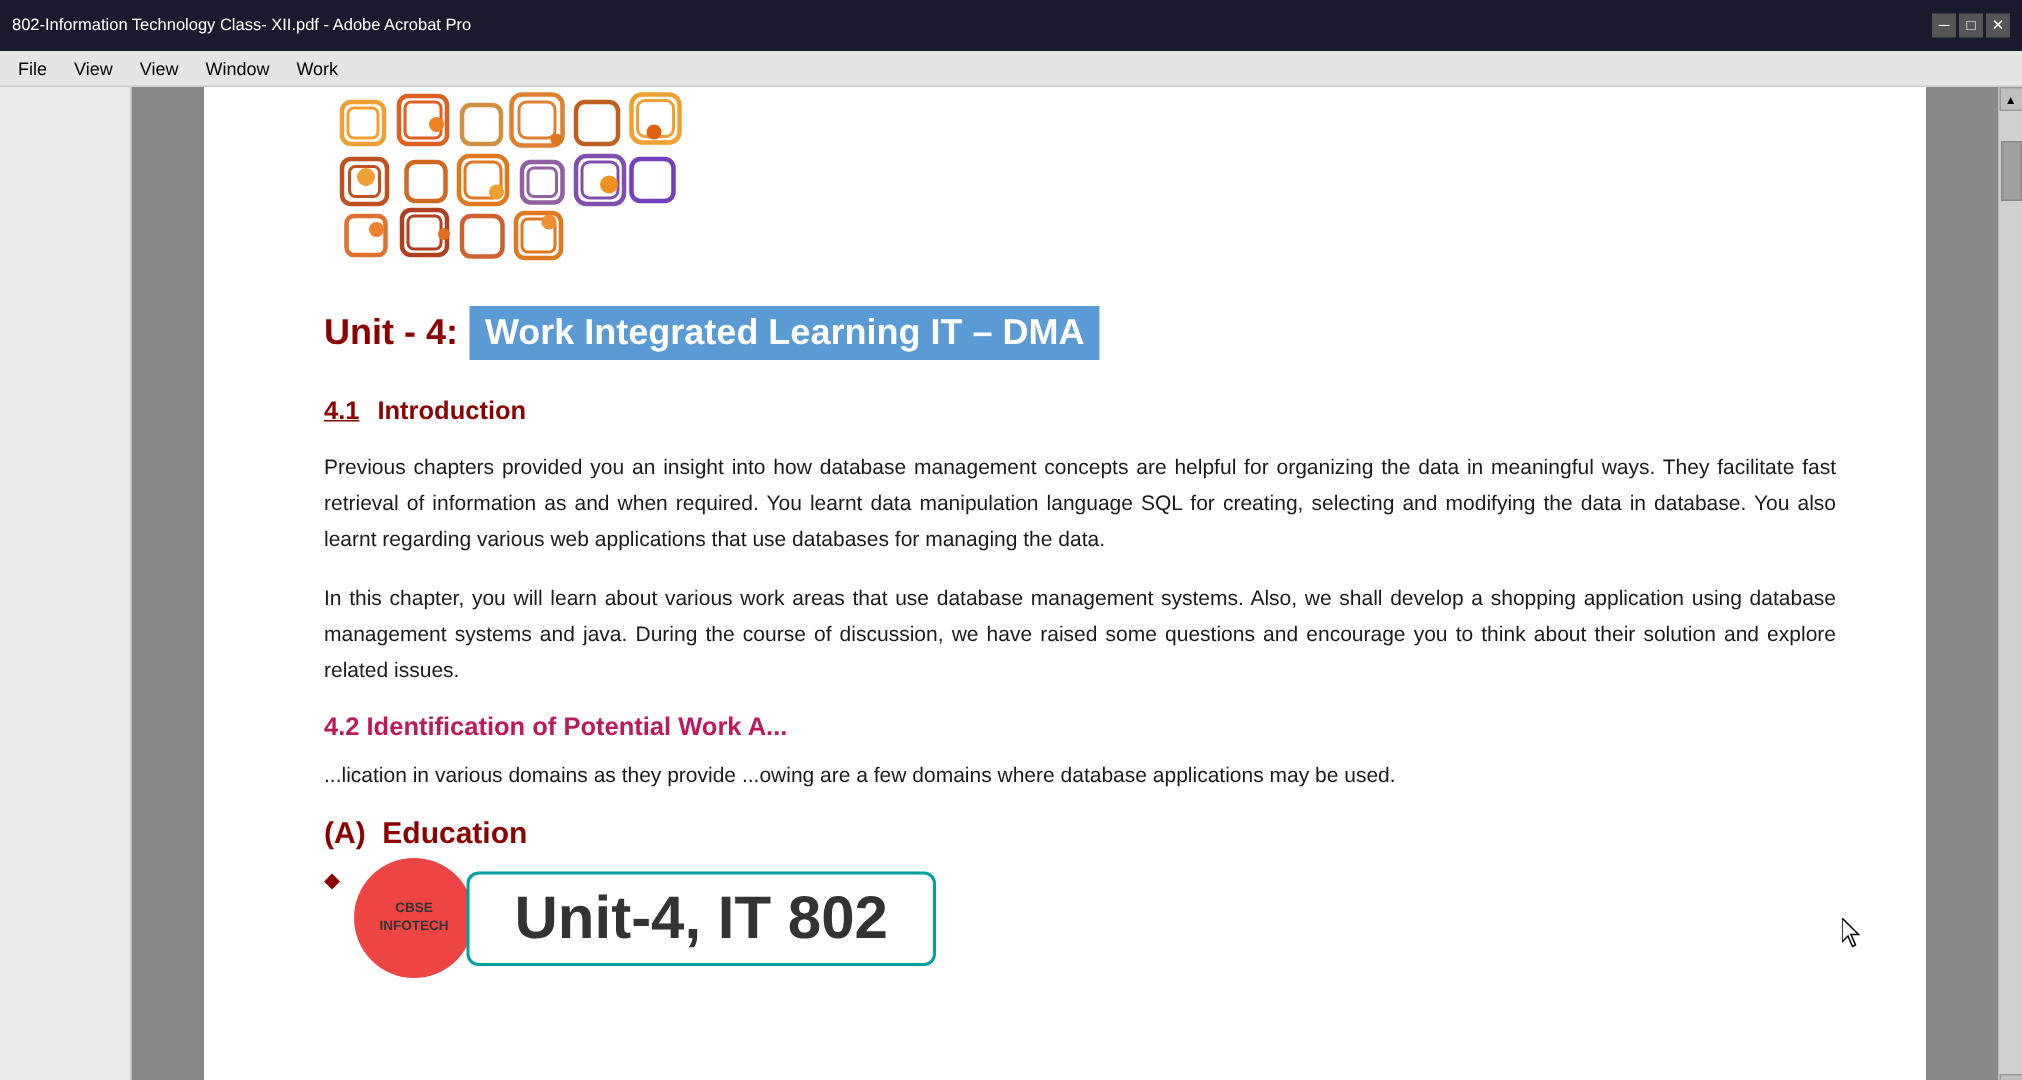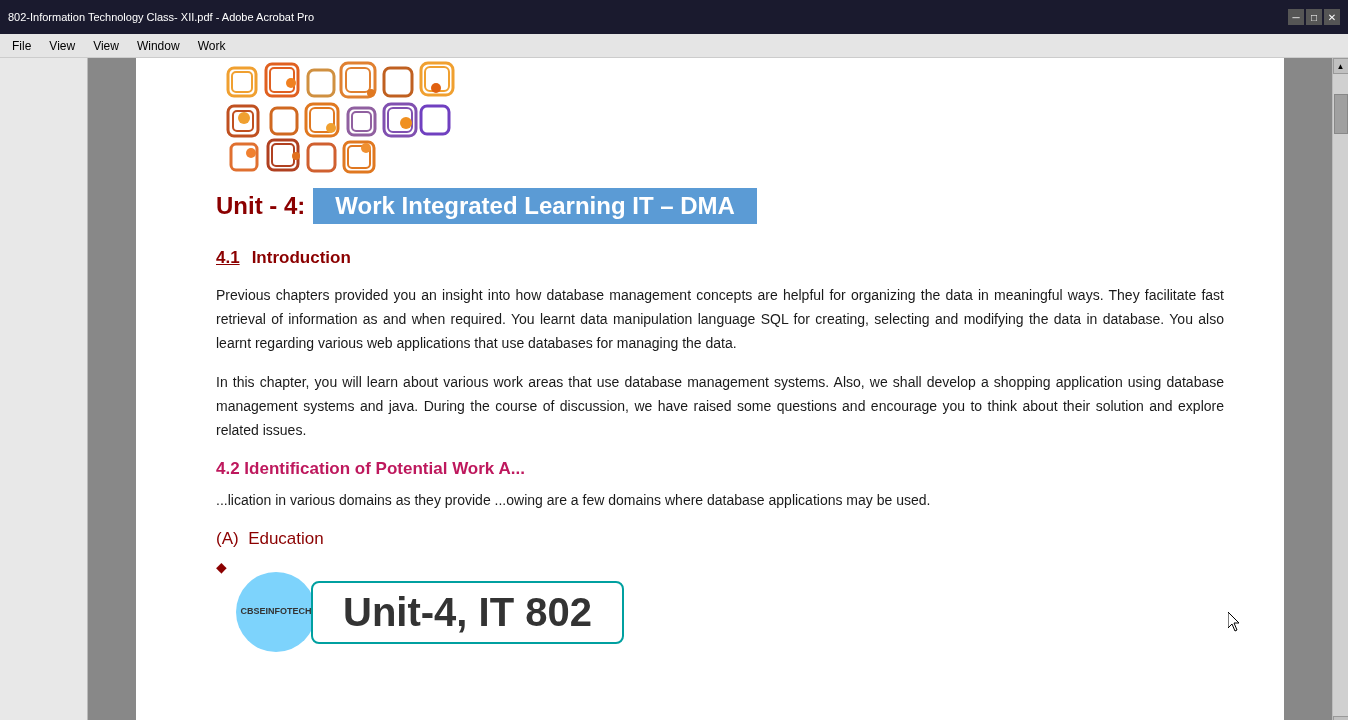--- a/index.html
+++ b/index.html
@@ -124,20 +124,21 @@
       padding: 0;
       position: relative;
       height: 100%;
       overflow: hidden;
     }
 
     
     .page-content {
       padding: 30px 60px 30px 80px;
       padding-top: 130px;
+      margin-top: 16px;
     }
 
     .section-heading {
       color: #8B0000;
       font-size: 17px;
       font-weight: bold;
       margin-bottom: 16px;
       display: flex;
       align-items: center;
       gap: 12px;
@@ -161,22 +162,22 @@
     .section-42 {
       color: #be185d;
       font-size: 17px;
       font-weight: bold;
       margin-bottom: 10px;
     }
 
     
     .edu-heading {
       color: #8B0000;
-      font-size: 17px;
-      font-weight: normal;
+      font-size: 20px;
+      font-weight: bold;
       margin-bottom: 8px;
     }
 
     .bullet-item {
       display: flex;
       align-items: flex-start;
       gap: 10px;
       font-size: 14px;
       margin-bottom: 4px;
     }
@@ -193,24 +194,24 @@
       bottom: 80px;
       left: 100px;
       display: flex;
       align-items: center;
       gap: 0;
       z-index: 10;
     }
     .cbse-circle {
       width: 80px;
       height: 80px;
-      background: #7dd3fc;
+      background: #ef4444;
       border-radius: 50%;
       display: flex;
-      flex-direction: row;
+      flex-direction: column;
       align-items: center;
       justify-content: center;
       font-size: 9px;
       font-weight: bold;
       color: #333;
       text-align: center;
       line-height: 1.3;
       flex-shrink: 0;
     }
     .unit-badge {
@@ -244,21 +245,21 @@
     .unit-label {
       color: #8B0000;
       font-size: 24px;
       font-weight: bold;
     }
     .unit-name-box {
       background: #5b9bd5;
       color: white;
       font-size: 24px;
       font-weight: bold;
-      padding: 4px 22px;
+      padding: 4px 10px;
     }
 
     
     .deco-container {
       position: absolute;
       top: 0;
       left: 0;
     }
   </style>
 </head>

